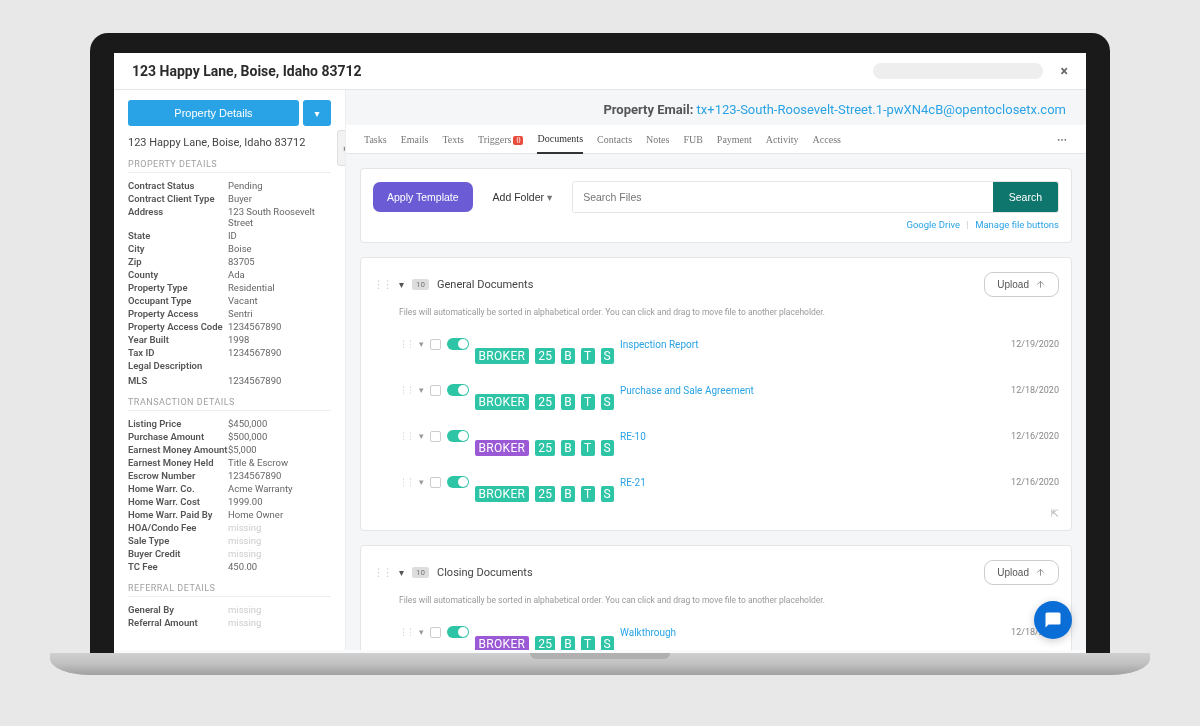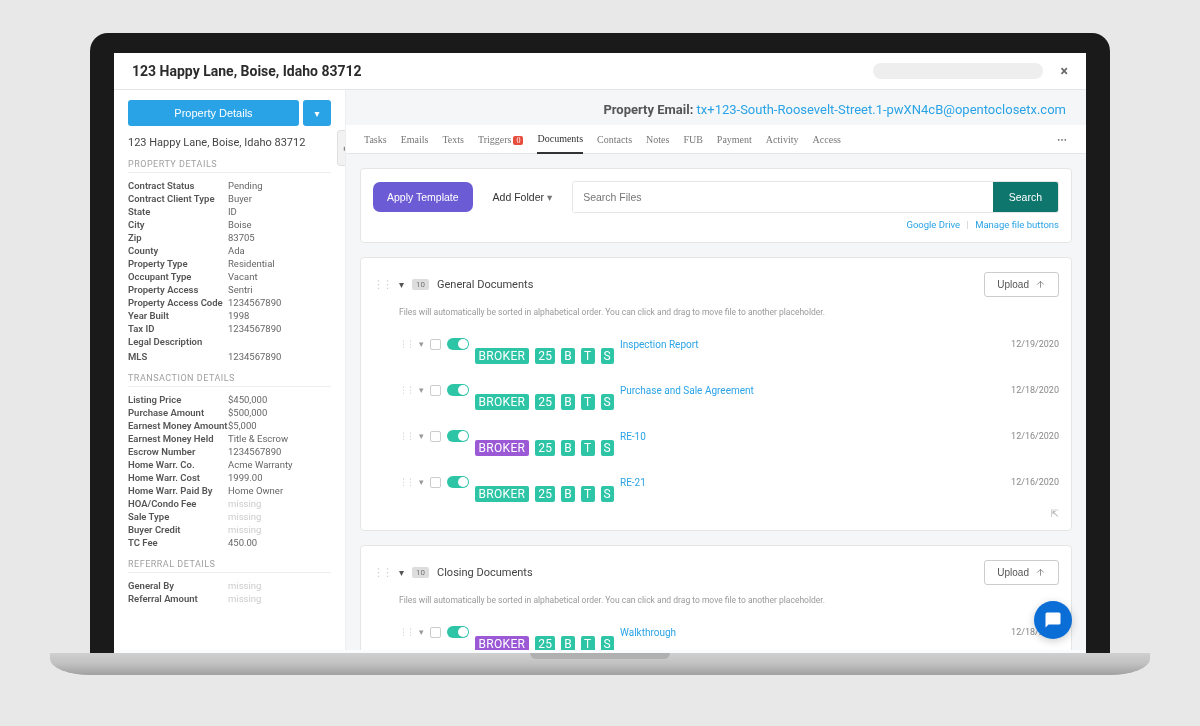--- a/index.html
+++ b/index.html
@@ -178,21 +178,21 @@
   padding: 10px 12px 10px 12px; position: relative;
 }
 .folder-head {
   display: flex; align-items: center; gap: 8px; padding: 4px 0 10px;
 }
 .drag-dots { color: #ccc; font-size: 11px; cursor: grab; letter-spacing: -2px;}
 .fold-caret { color: #555; font-size: 10px; cursor: pointer; }
 .count-badge { background: #ddd; color: #777; font-size: 8px; padding: 1px 4px; border-radius: 2px; }
 .folder-title { font-size: 11px; color: #444; }
 .upload-btn {
-  margin-left: auto; background: #fff; border: 1px solid #ccc; border-radius: 3px;
+  margin-left: auto; background: #fff; border: 1px solid #ccc; border-radius: 9px;
   padding: 6px 12px; font-size: 10px; color: #555; cursor: pointer; display: flex; align-items: center; gap: 6px;
 }
 .sort-hint { font-size: 8.5px; color: #999; padding: 0 0 4px 26px; }
 .doc-row {
   display: flex; align-items: center; gap: 6px; padding: 3px 0 3px 26px; font-size: 10px;
 }
 .doc-row .drag-dots { font-size: 9px; }
 .row-caret { color: #999; font-size: 9px; cursor: pointer; }
 .checkbox { width: 11px; height: 11px; border: 1px solid #ccc; border-radius: 2px; cursor: pointer; }
 .toggle {
@@ -265,20 +265,24 @@
           <div>
               <div class="kv-row">
                 <div class="kv-key">Contract Status</div>
                 <div class="kv-val">Pending</div>
               </div>
               <div class="kv-row">
                 <div class="kv-key">Contract Client Type</div>
                 <div class="kv-val">Buyer</div>
               </div>
               <div class="kv-row">
+                <div class="kv-key">Address</div>
+                <div class="kv-val">123 South Roosevelt Street</div>
+              </div>
+              <div class="kv-row">
                 <div class="kv-key">State</div>
                 <div class="kv-val">ID</div>
               </div>
               <div class="kv-row">
                 <div class="kv-key">City</div>
                 <div class="kv-val">Boise</div>
               </div>
               <div class="kv-row">
                 <div class="kv-key">Zip</div>
                 <div class="kv-val">83705</div>

